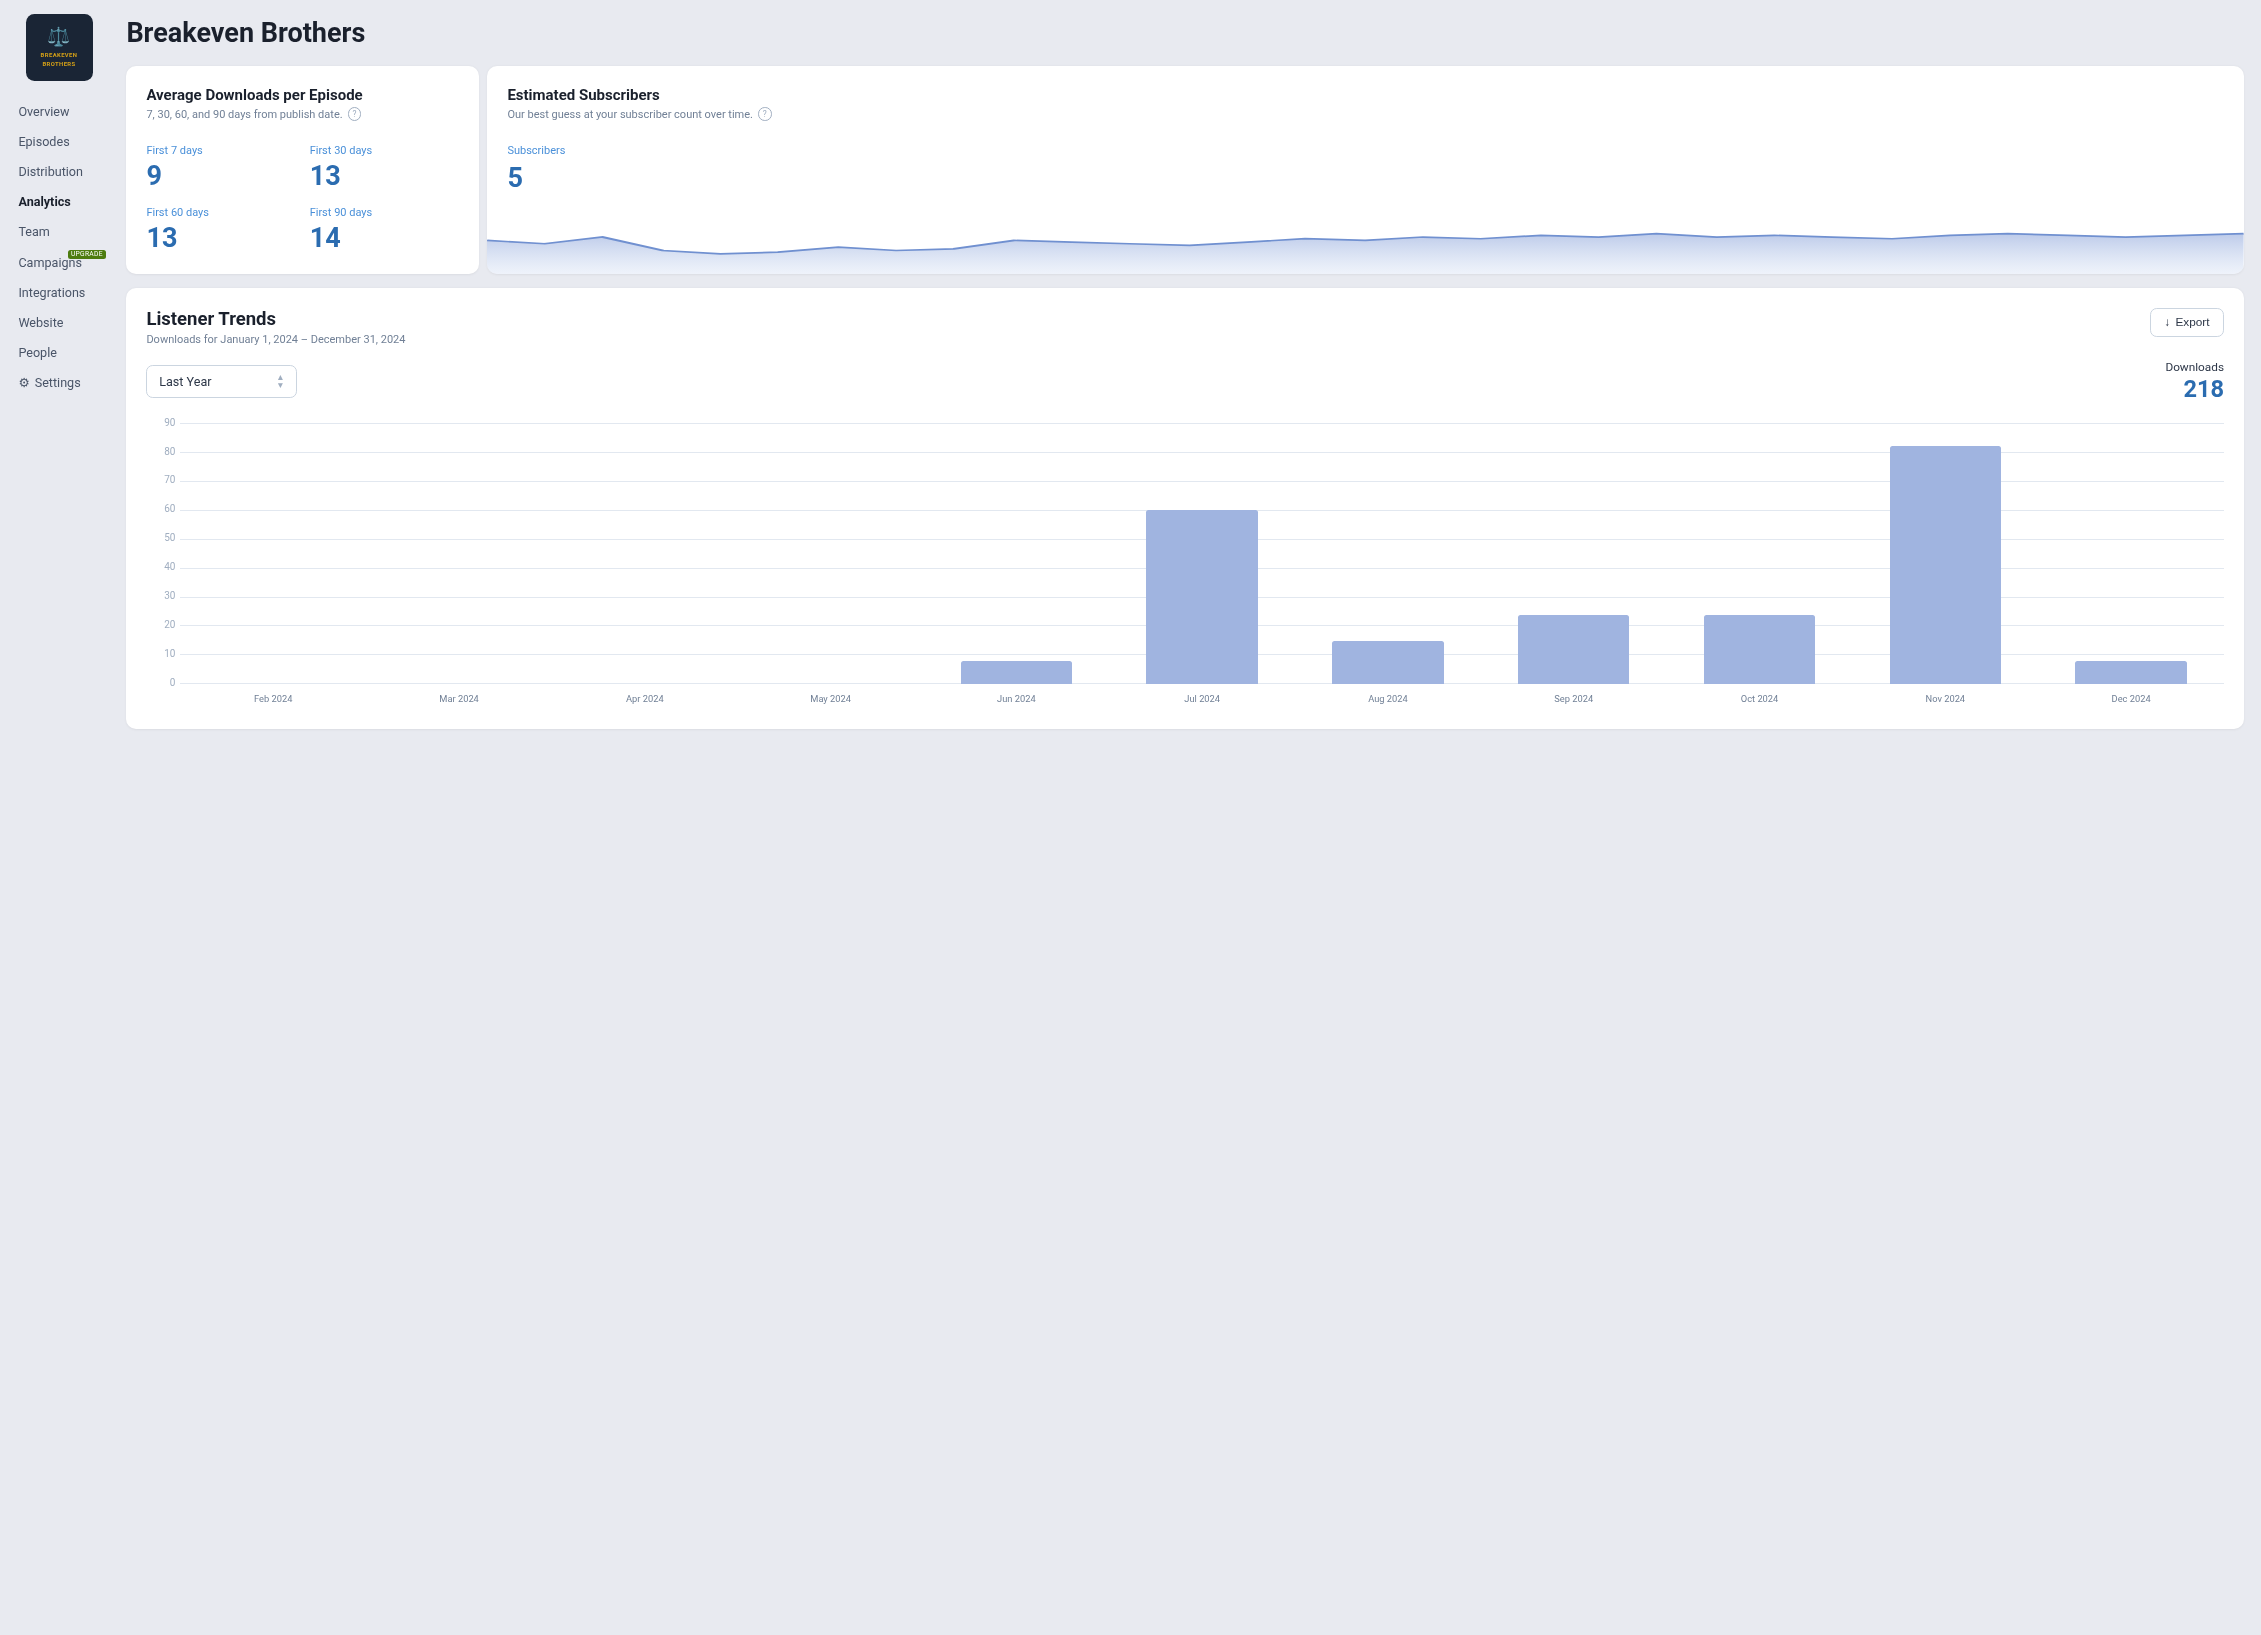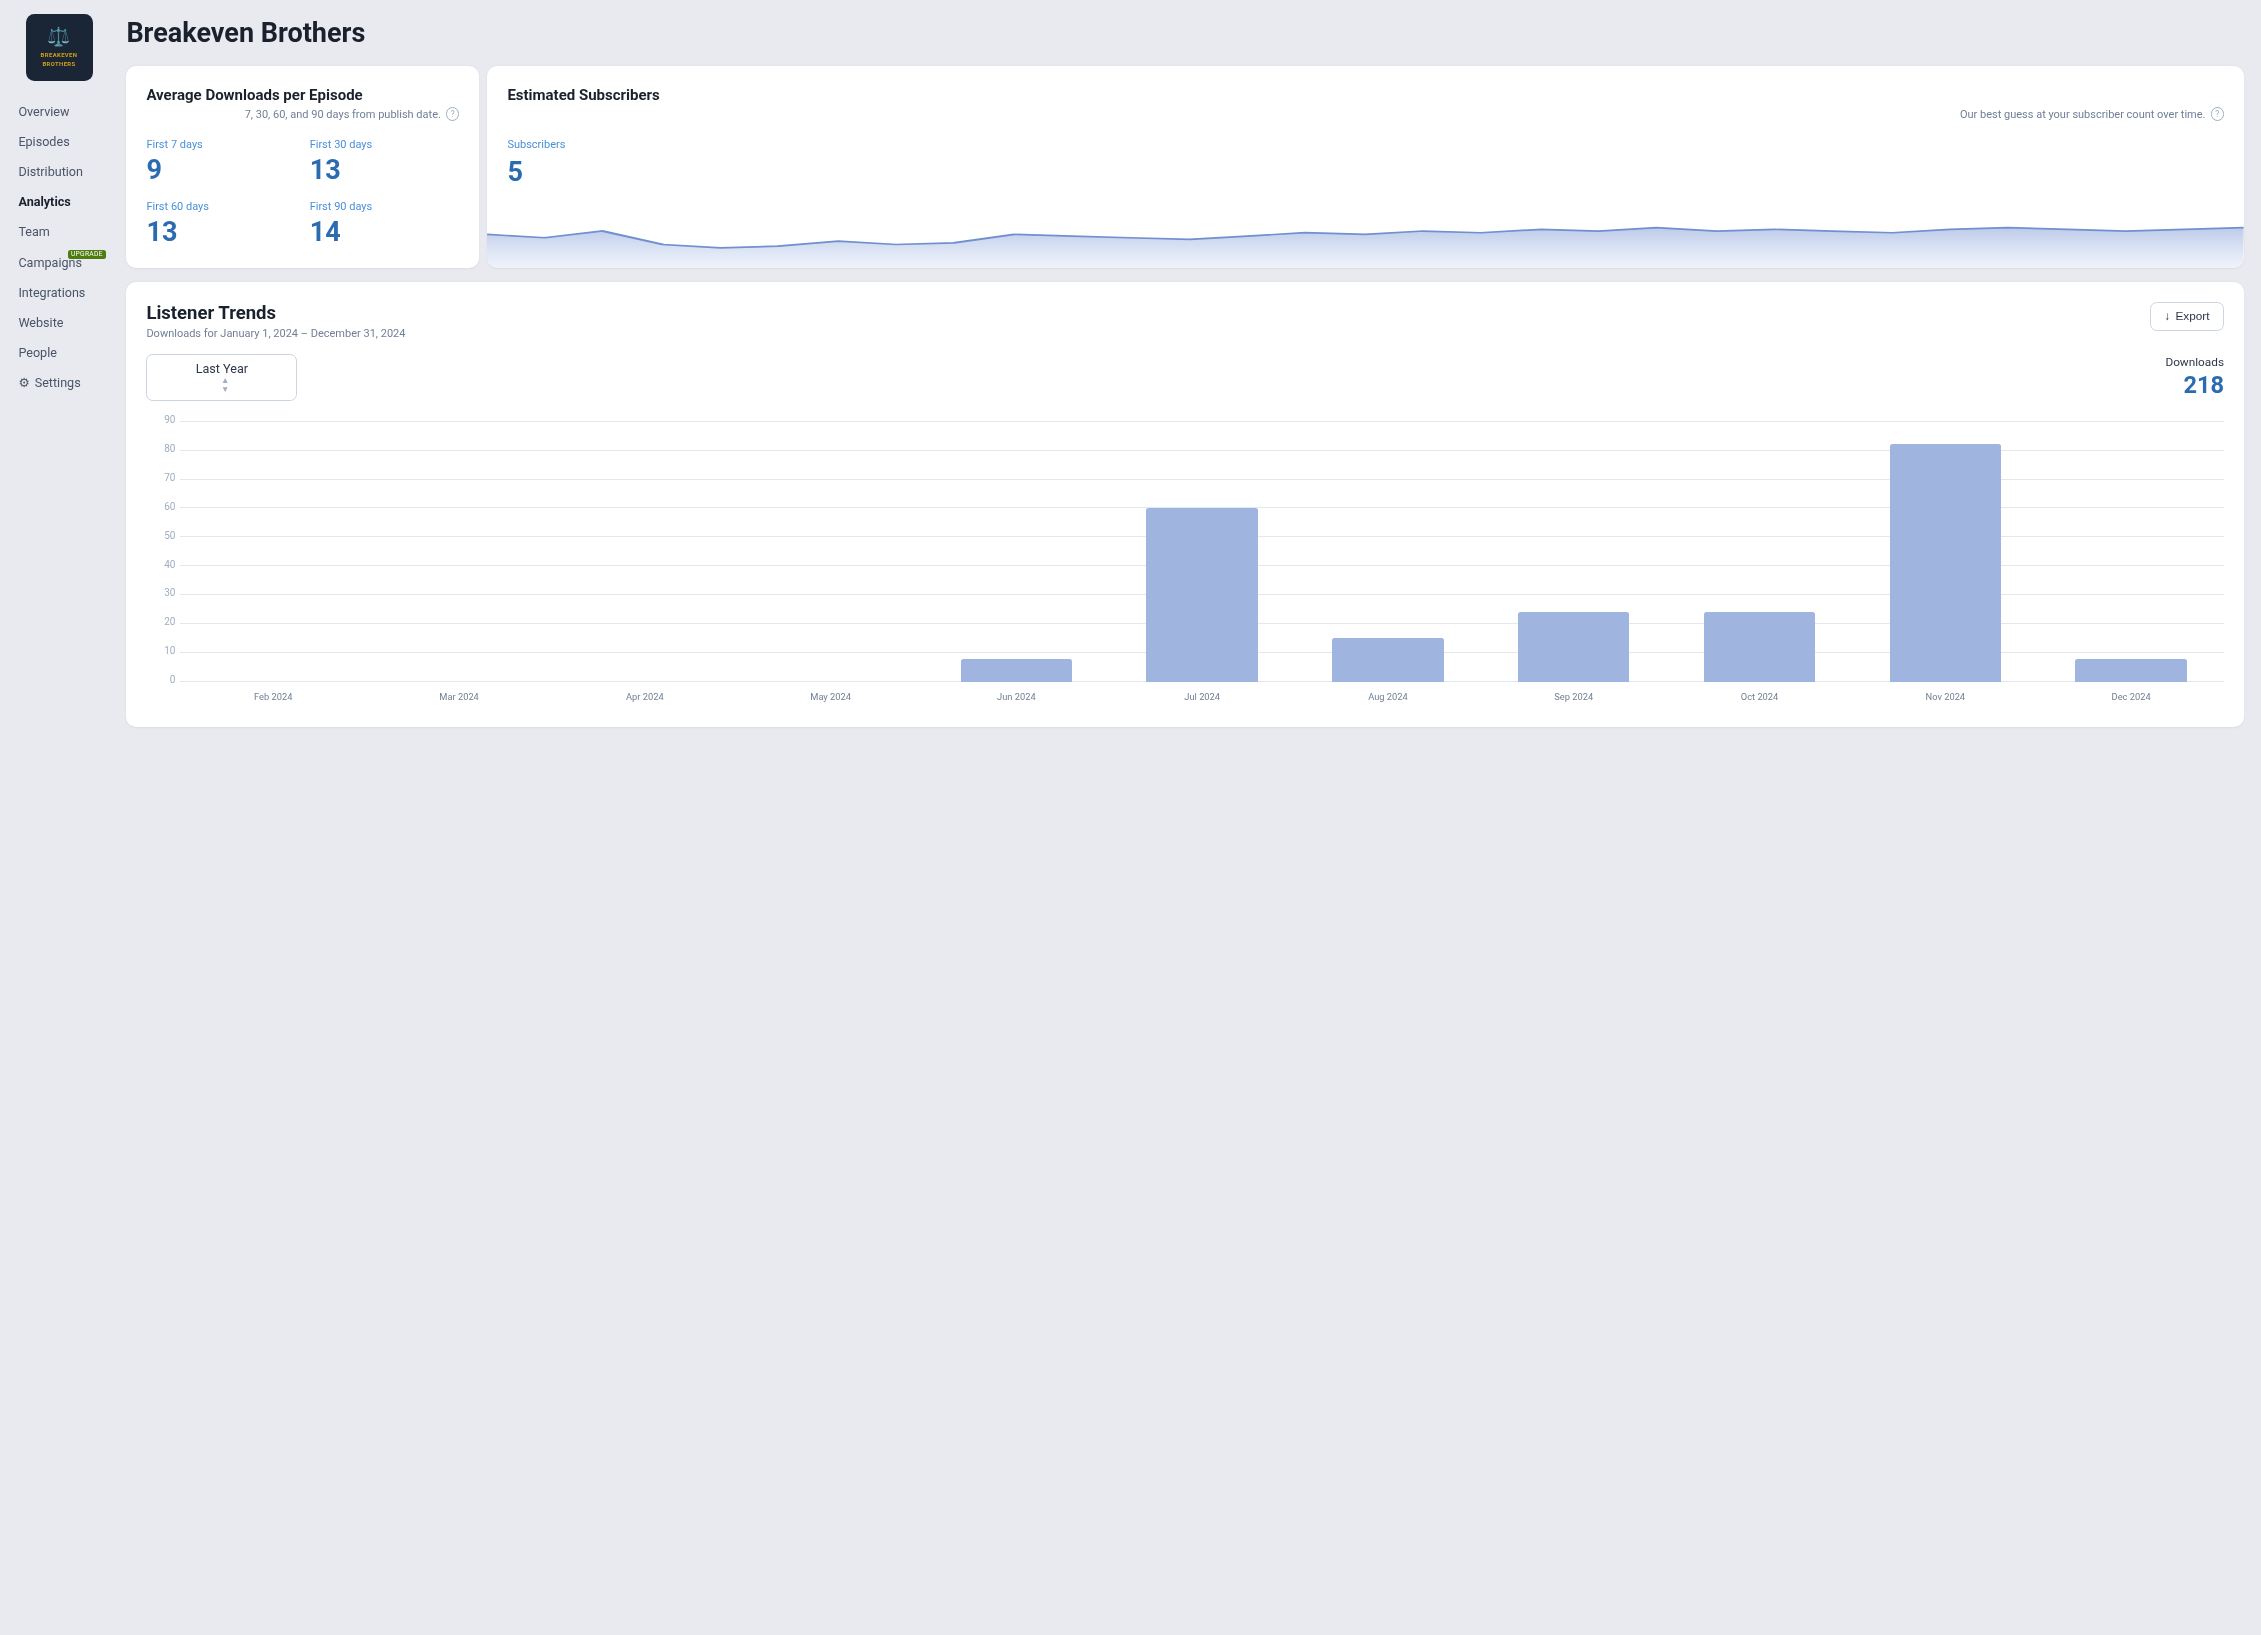--- a/index.html
+++ b/index.html
@@ -118,25 +118,24 @@
     .card-title {
       font-size: 15px;
       font-weight: 700;
       color: #1a202c;
       margin-bottom: 3.4px;
     }
 
     .card-subtitle {
       font-size: 11px;
       color: #718096;
-      margin-bottom: 17px;
+      margin-bottom: 23px;
       display: flex;
       align-items: center;
       gap: 5px;
-      justify-content: flex-end;
     }
 
     .help-icon {
       width: 13.5px;
       height: 13.5px;
       border: 0.8px solid #a0aec0;
       border-radius: 50%;
       display: inline-flex;
       align-items: center;
       justify-content: center;
@@ -227,30 +226,29 @@
     .trends-controls {
       display: flex;
       justify-content: space-between;
       align-items: center;
       margin-bottom: 20px;
     }
 
     .period-select {
       display: flex;
       align-items: center;
-      justify-content: flex-start;
+      justify-content: space-between;
       border: 0.8px solid #cbd5e0;
       background: white;
       border-radius: 6.7px;
       padding: 6.7px 11.8px;
       font-size: 12.6px;
       color: #2d3748;
       cursor: pointer;
       min-width: 151px;
-      flex-direction: column;
     }
 
     .select-arrows {
       display: flex;
       flex-direction: column;
       margin-left: 6.7px;
       color: #a0aec0;
       font-size: 8.4px;
       line-height: 1;
     }

